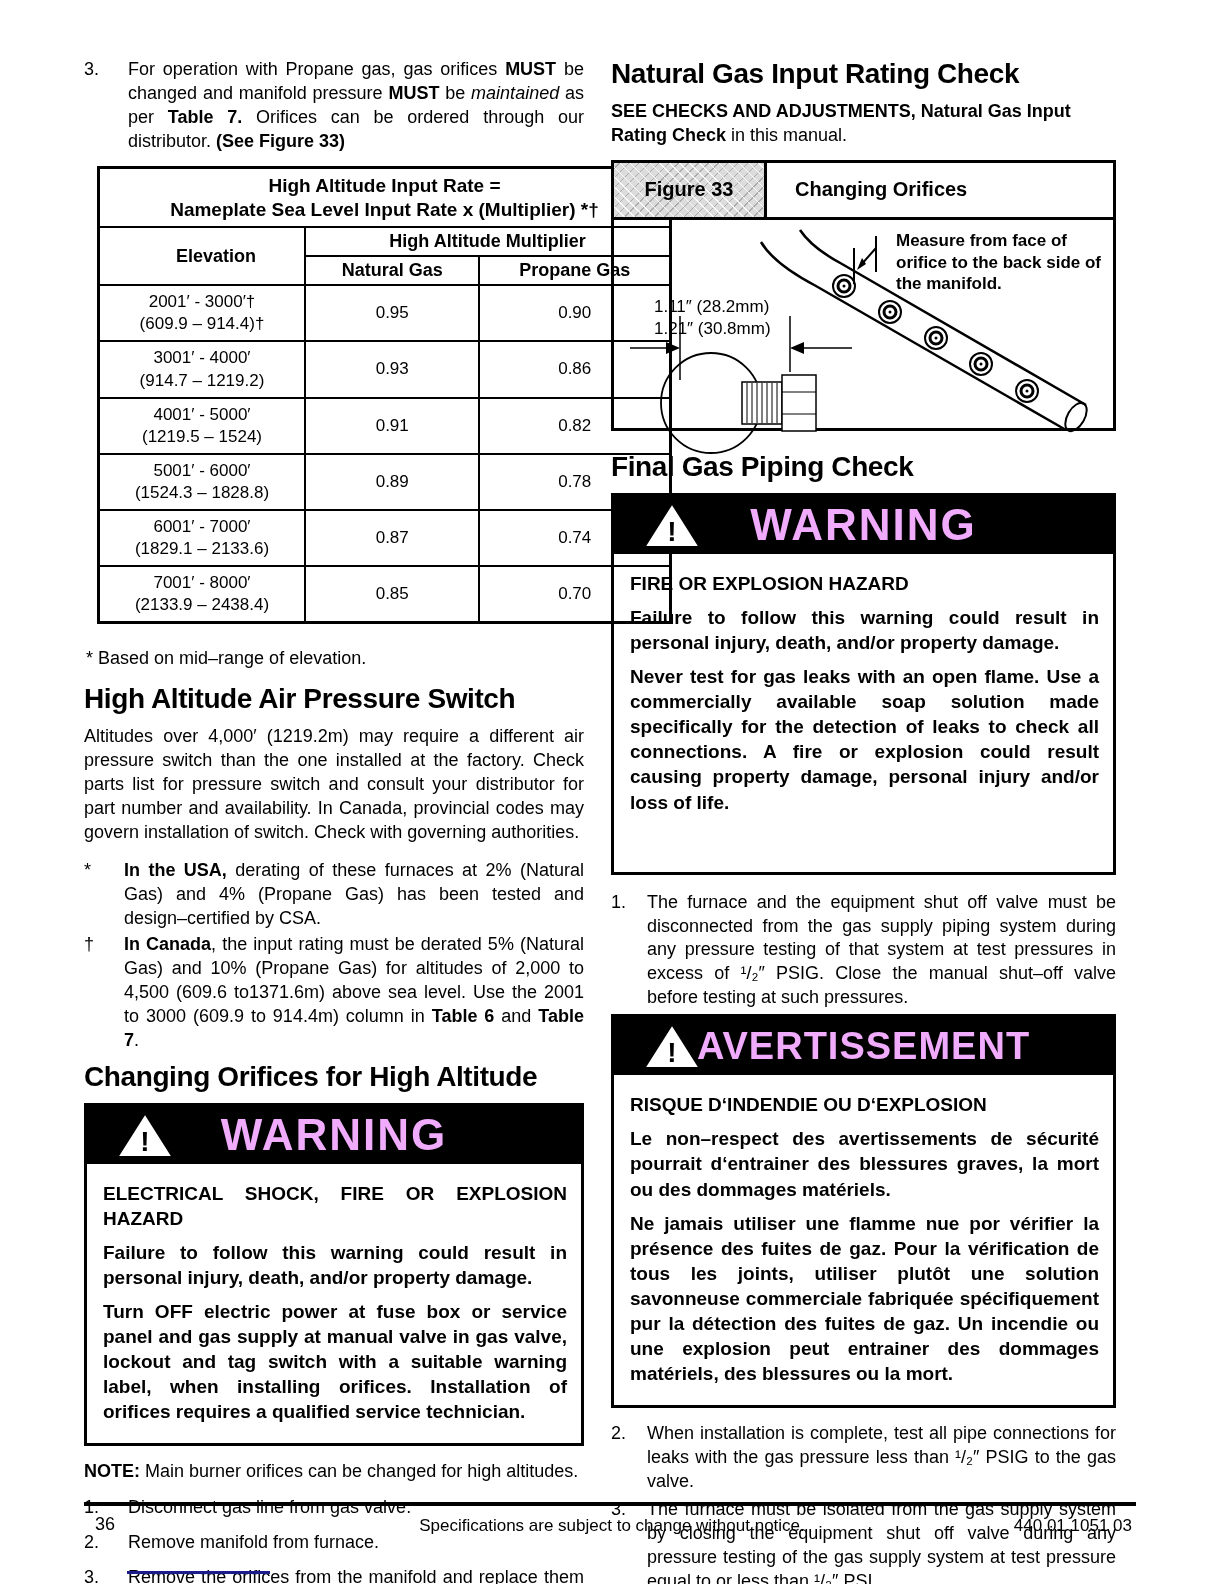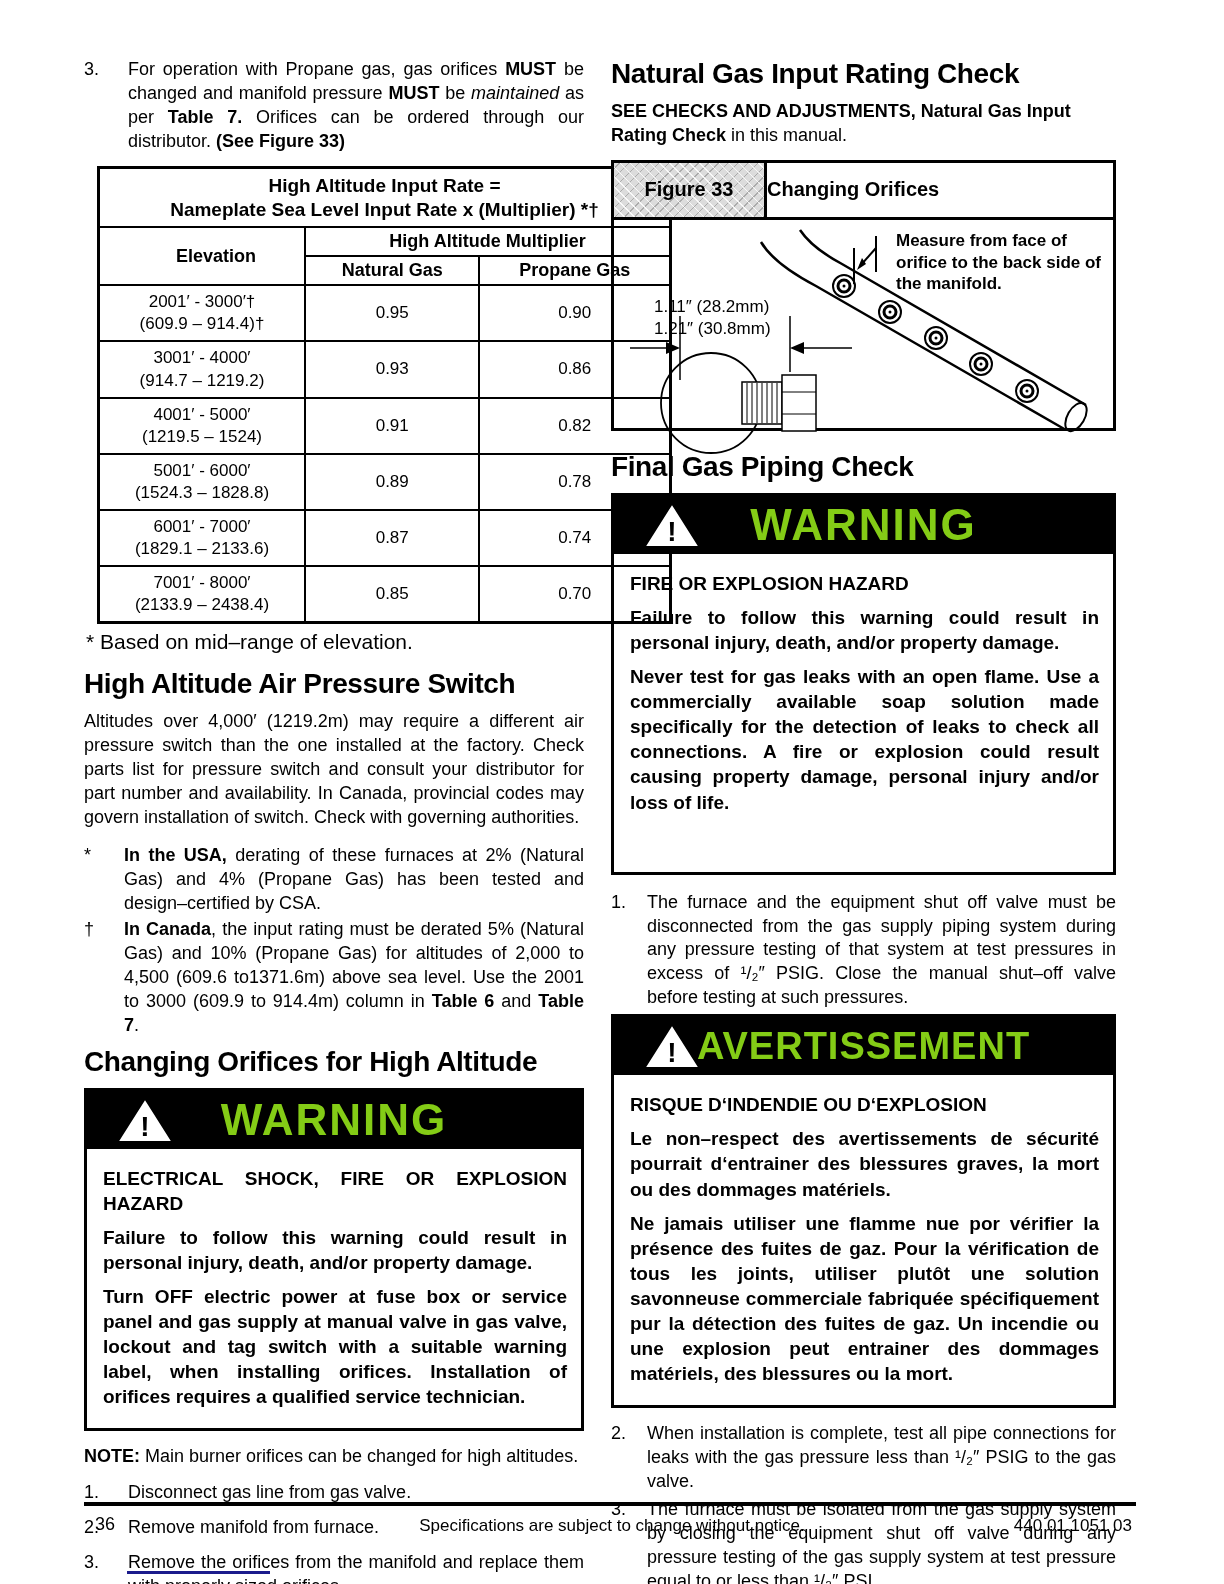--- a/index.html
+++ b/index.html
@@ -23,37 +23,37 @@
   .notes .li{margin-bottom:2px;}
   .notes .li .num{flex:0 0 40px;}
   
   table.mult{border-collapse:collapse;width:575px;margin:12px 0 4px 13px;}
   table.mult th, table.mult td{border:2px solid #000;text-align:center;vertical-align:middle;}
   table.mult{border:3px solid #000;}
   .t-title{font-size:19px;font-weight:bold;padding:5px 4px;line-height:1.25;}
   .t-head{font-size:18px;font-weight:bold;padding:3px 4px;}
   table.mult td{font-size:17px;line-height:1.3;padding:5px 4px;}
   .t-elev{width:168px;padding-left:32px;}
-  .footnote{font-size:21px;margin:6px 0 14px 2px;}
+  .footnote{font-size:18px;margin:24px 0 14px 2px;}
   
   .warnbox{border:3px solid #000;margin:4px 0 14px 0;}
   .warnhead{background:#000;height:58px;position:relative;display:flex;align-items:center;justify-content:center;}
   .warnhead .tri{position:absolute;left:32px;top:9px;}
-  .warntitle{color:#84cc16;font-weight:bold;font-size:44px;letter-spacing:2px;line-height:1;}
+  .warntitle{color:#f0abfc;font-weight:bold;font-size:44px;letter-spacing:2px;line-height:1;}
   .warntitle.fr{font-size:38px;letter-spacing:1px;}
   .warnbody{padding:8px 14px 10px 16px;font-weight:bold;font-size:19px;}
   .warnbody p{margin:9px 0;text-align:justify;line-height:1.32;}
   
   .figbox{border:3px solid #000;margin:12px 0 20px 0;}
   .fighead{display:flex;border-bottom:3px solid #000;height:54px;}
   .figlabel{flex:0 0 150px;border-right:3px solid #000;display:flex;align-items:center;justify-content:center;
             font-weight:bold;font-size:20px;background:#dcdcdc;
             background-image:repeating-linear-gradient(45deg, rgba(255,255,255,.85) 0 1px, transparent 1px 7px),
                              repeating-linear-gradient(-45deg, rgba(130,130,130,.55) 0 1px, transparent 1px 7px);}
-  .figtitle{flex:1;display:flex;align-items:center;font-weight:bold;font-size:20px;}
+  .figtitle{flex:1;display:flex;align-items:center;padding-left:28px;font-weight:bold;font-size:20px;}
   .figbody{position:relative;height:208px;}
   .fig-annotation{position:absolute;left:282px;top:10px;width:208px;font-weight:bold;font-size:17px;line-height:1.28;}
   .fig-dims{position:absolute;left:40px;top:76px;font-size:17px;line-height:1.3;}
   
   .rule{position:absolute;left:84px;right:88px;top:1502px;height:4px;background:#000;}
   .foot-left{position:absolute;left:95px;top:1514px;font-size:18px;}
   .foot-center{position:absolute;left:0;right:0;top:1516px;text-align:center;font-size:17px;}
   .foot-right{position:absolute;right:92px;top:1516px;font-size:17px;}
   .blue-line{position:absolute;left:127px;top:1571px;width:143px;height:3px;background:#1b1b8c;}
   .mt14{margin-top:14px;}

